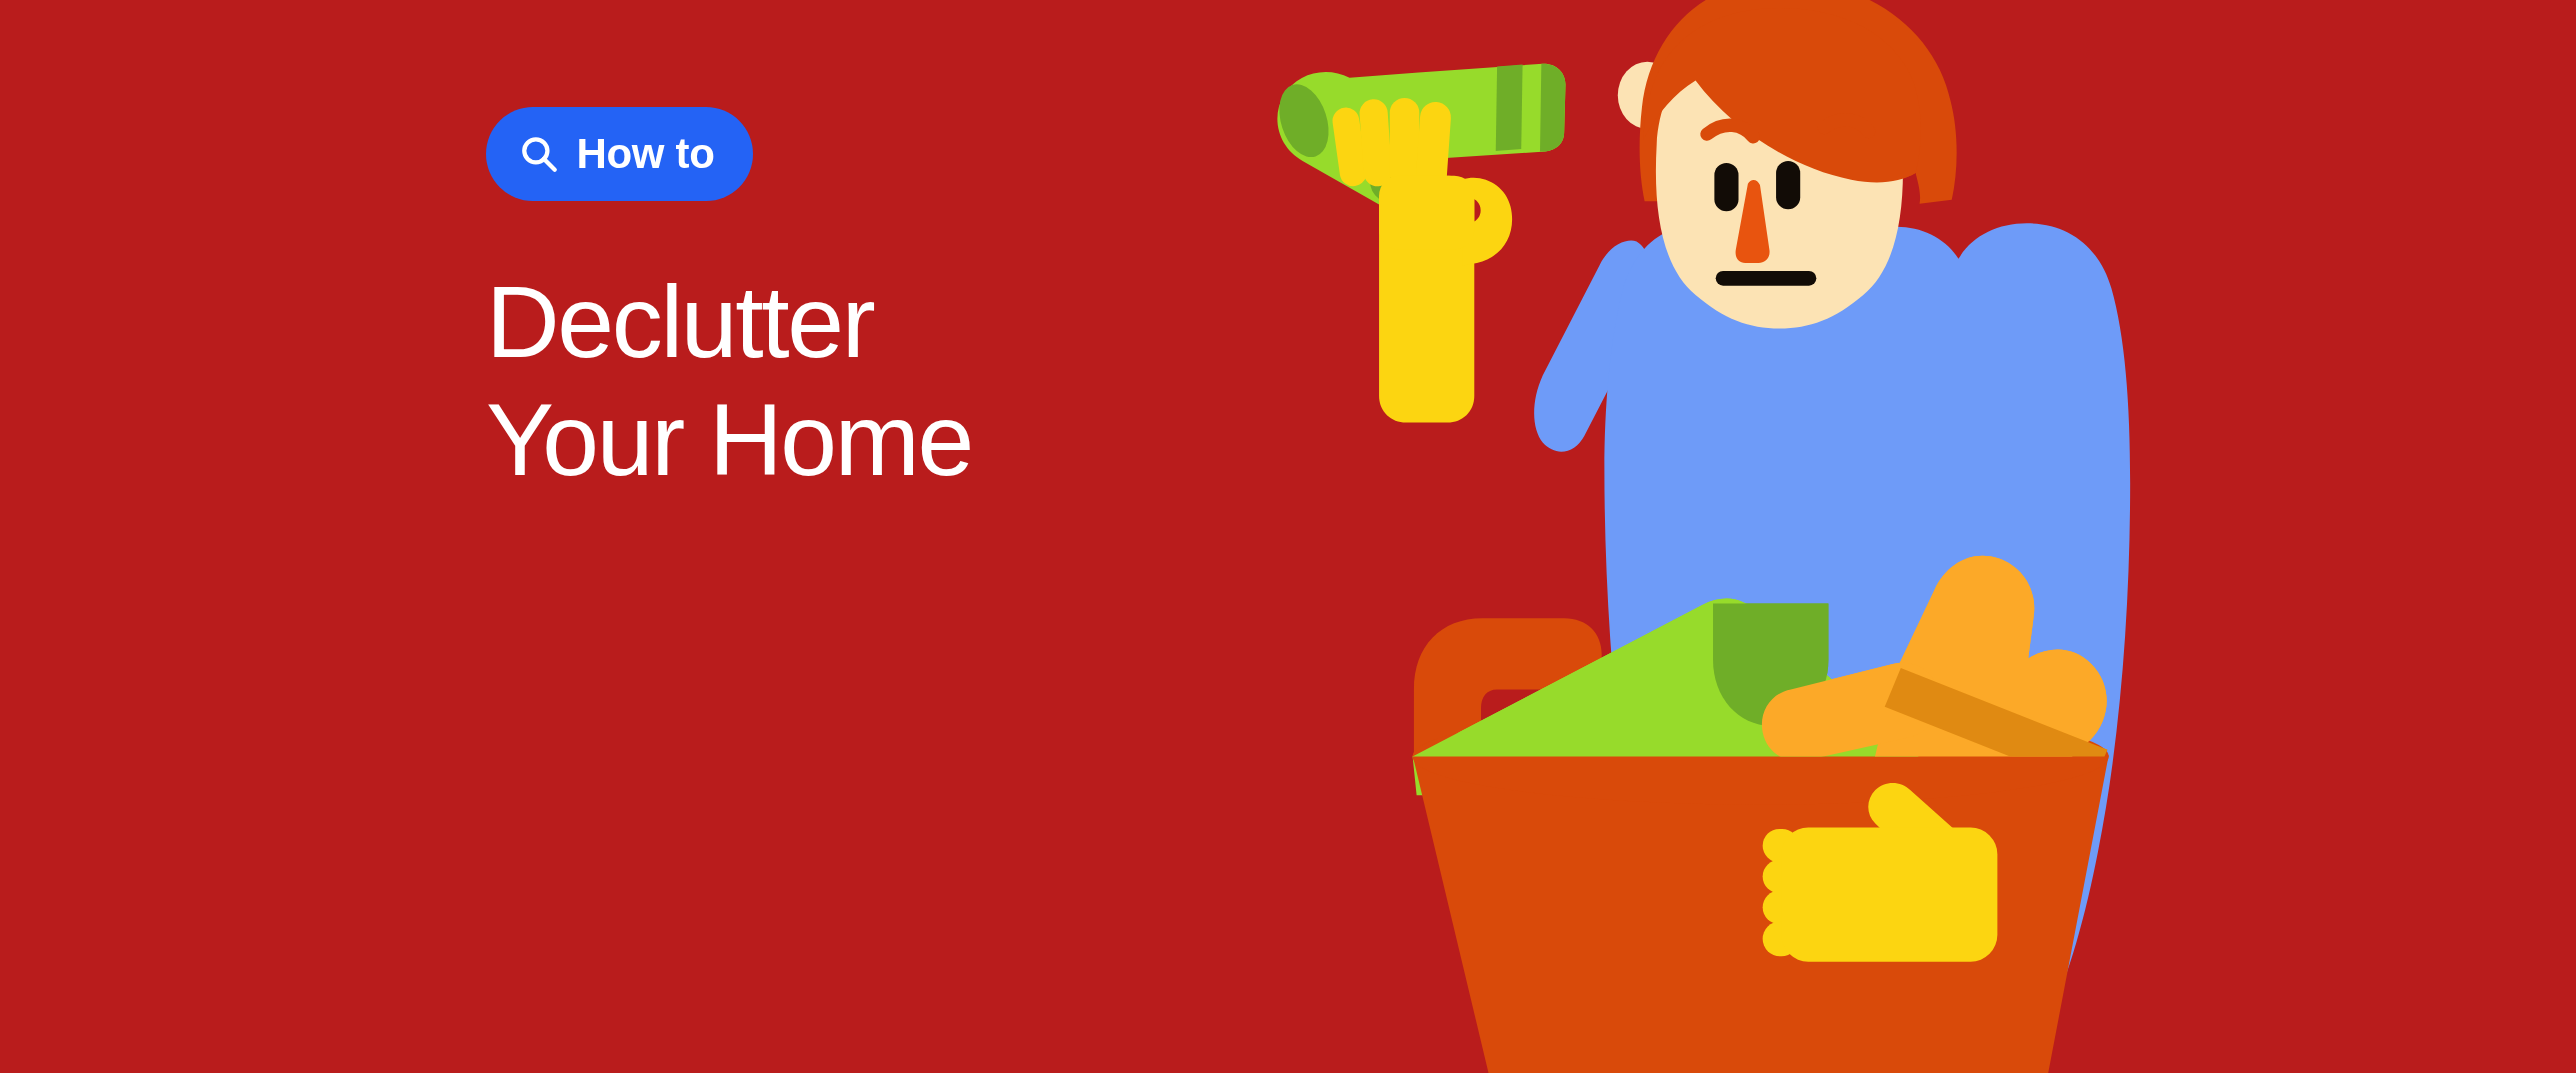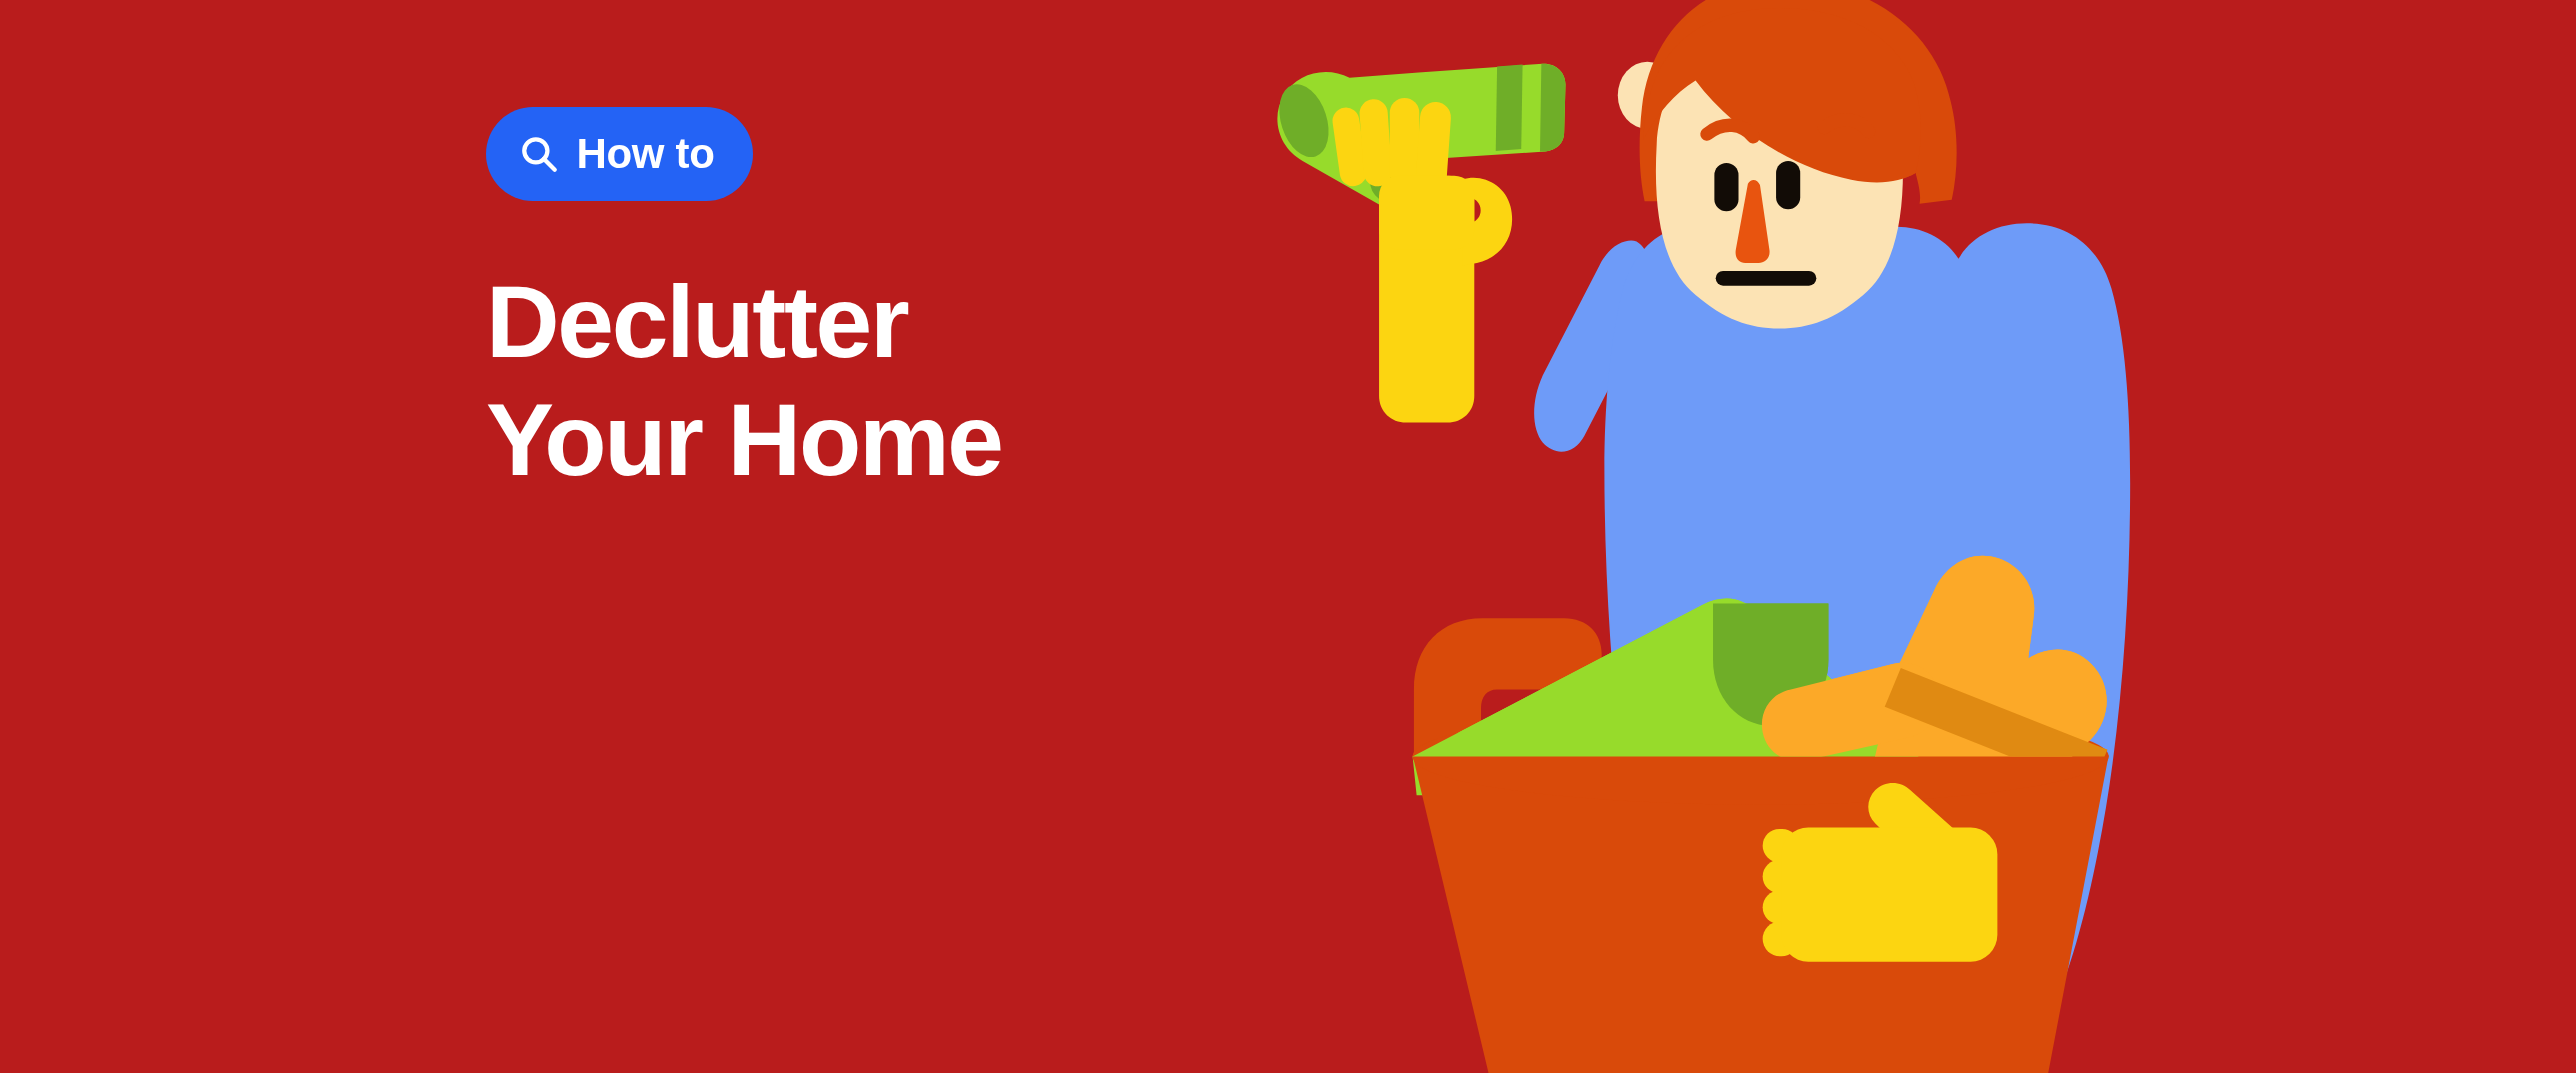--- a/index.html
+++ b/index.html
@@ -58,21 +58,21 @@
     line-height: 1;
     white-space: nowrap;
   }
 
   #headline {
     position: absolute;
     left: 0;
     top: 263px;
     margin: 0;
     font-size: 102px;
-    font-weight: bold;
+    font-weight: normal;
     line-height: 1.16;
     color: #ffffff;
     letter-spacing: -2.3px;
     white-space: pre-line;
   }
 
   
   #illustration {
     position: absolute;
     left: 1261px;

